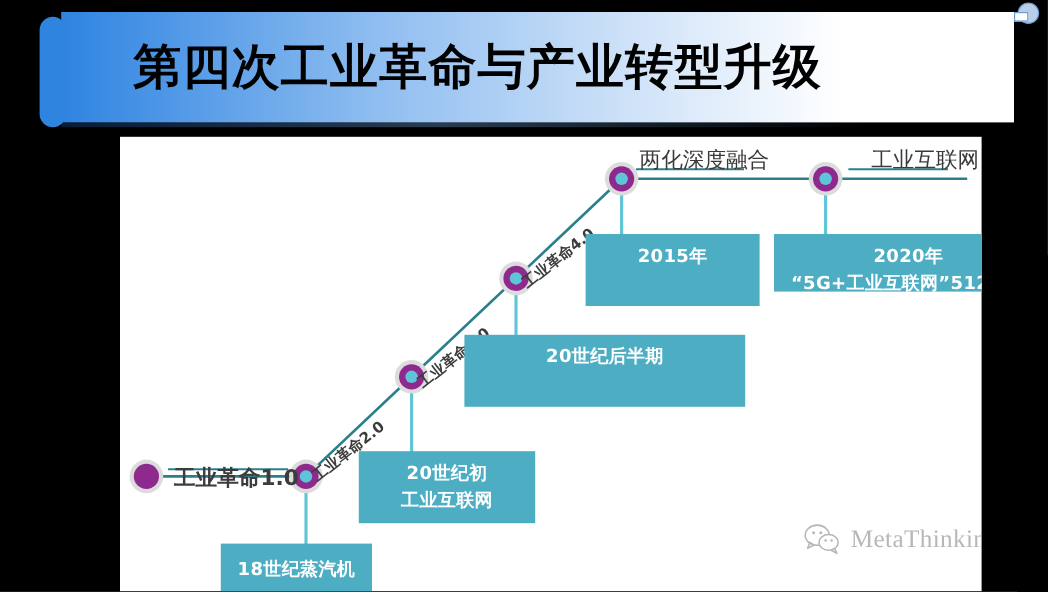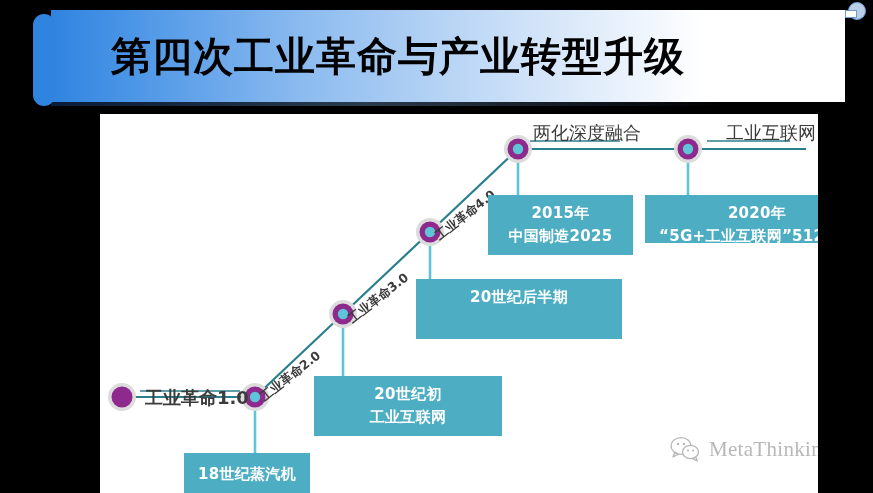--- a/index.html
+++ b/index.html
@@ -123,22 +123,22 @@
     font-size: 15px;
     line-height: 23px;
     padding: 7px 0;
     box-sizing: border-box;
     font-family: "DejaVu Sans", "Liberation Sans", sans-serif;
     letter-spacing: .3px;
   }
   .info-line { display: block; white-space: nowrap; }
 
   #box-steam   { left: 84px;  top: 339px; width: 126px; height: 52px; padding-top: 10px; }
-  #box-power   { left: 214px; top: 262px; width: 188px; height: 60px; }
-  #box-elec    { left: 287px; top: 165px; width: 206px; height: 60px; margin-left: 29px; }
+  #box-power   { left: 199px; top: 262px; width: 147px; height: 60px; }
+  #box-elec    { left: 287px; top: 165px; width: 234px; height: 60px; }
   #box-2015    { left: 388px; top: 81px;  width: 145px; height: 60px; }
   #box-2020    { left: 545px; top: 81px;  width: 224px; height: 48px; }
 
   
   .seg-label {
     position: absolute;
     font-size: 18px;
     color: #3c3c3c;
     font-weight: bold;
     white-space: nowrap;
@@ -264,21 +264,20 @@
       <span class="info-line">20世纪初</span>
       <span class="info-line">工业互联网</span>
     </div>
 
     <div class="info-box" id="box-elec">
       <span class="info-line">20世纪后半期</span>
     </div>
 
     <div class="info-box" id="box-2015">
       <span class="info-line">2015年</span>
-      <span class="info-line">中国制造2025</span>
     </div>
 
     <div class="info-box" id="box-2020">
       <span class="info-line">2020年</span>
       <span class="info-line">“5G+工业互联网”512工程</span>
     </div>
 
     <div id="watermark">
       <svg width="30" height="26" viewBox="0 0 30 26">
         <ellipse cx="11" cy="10" rx="10" ry="8.4" fill="none" stroke="#9c9c9c" stroke-width="1.3"></ellipse>

